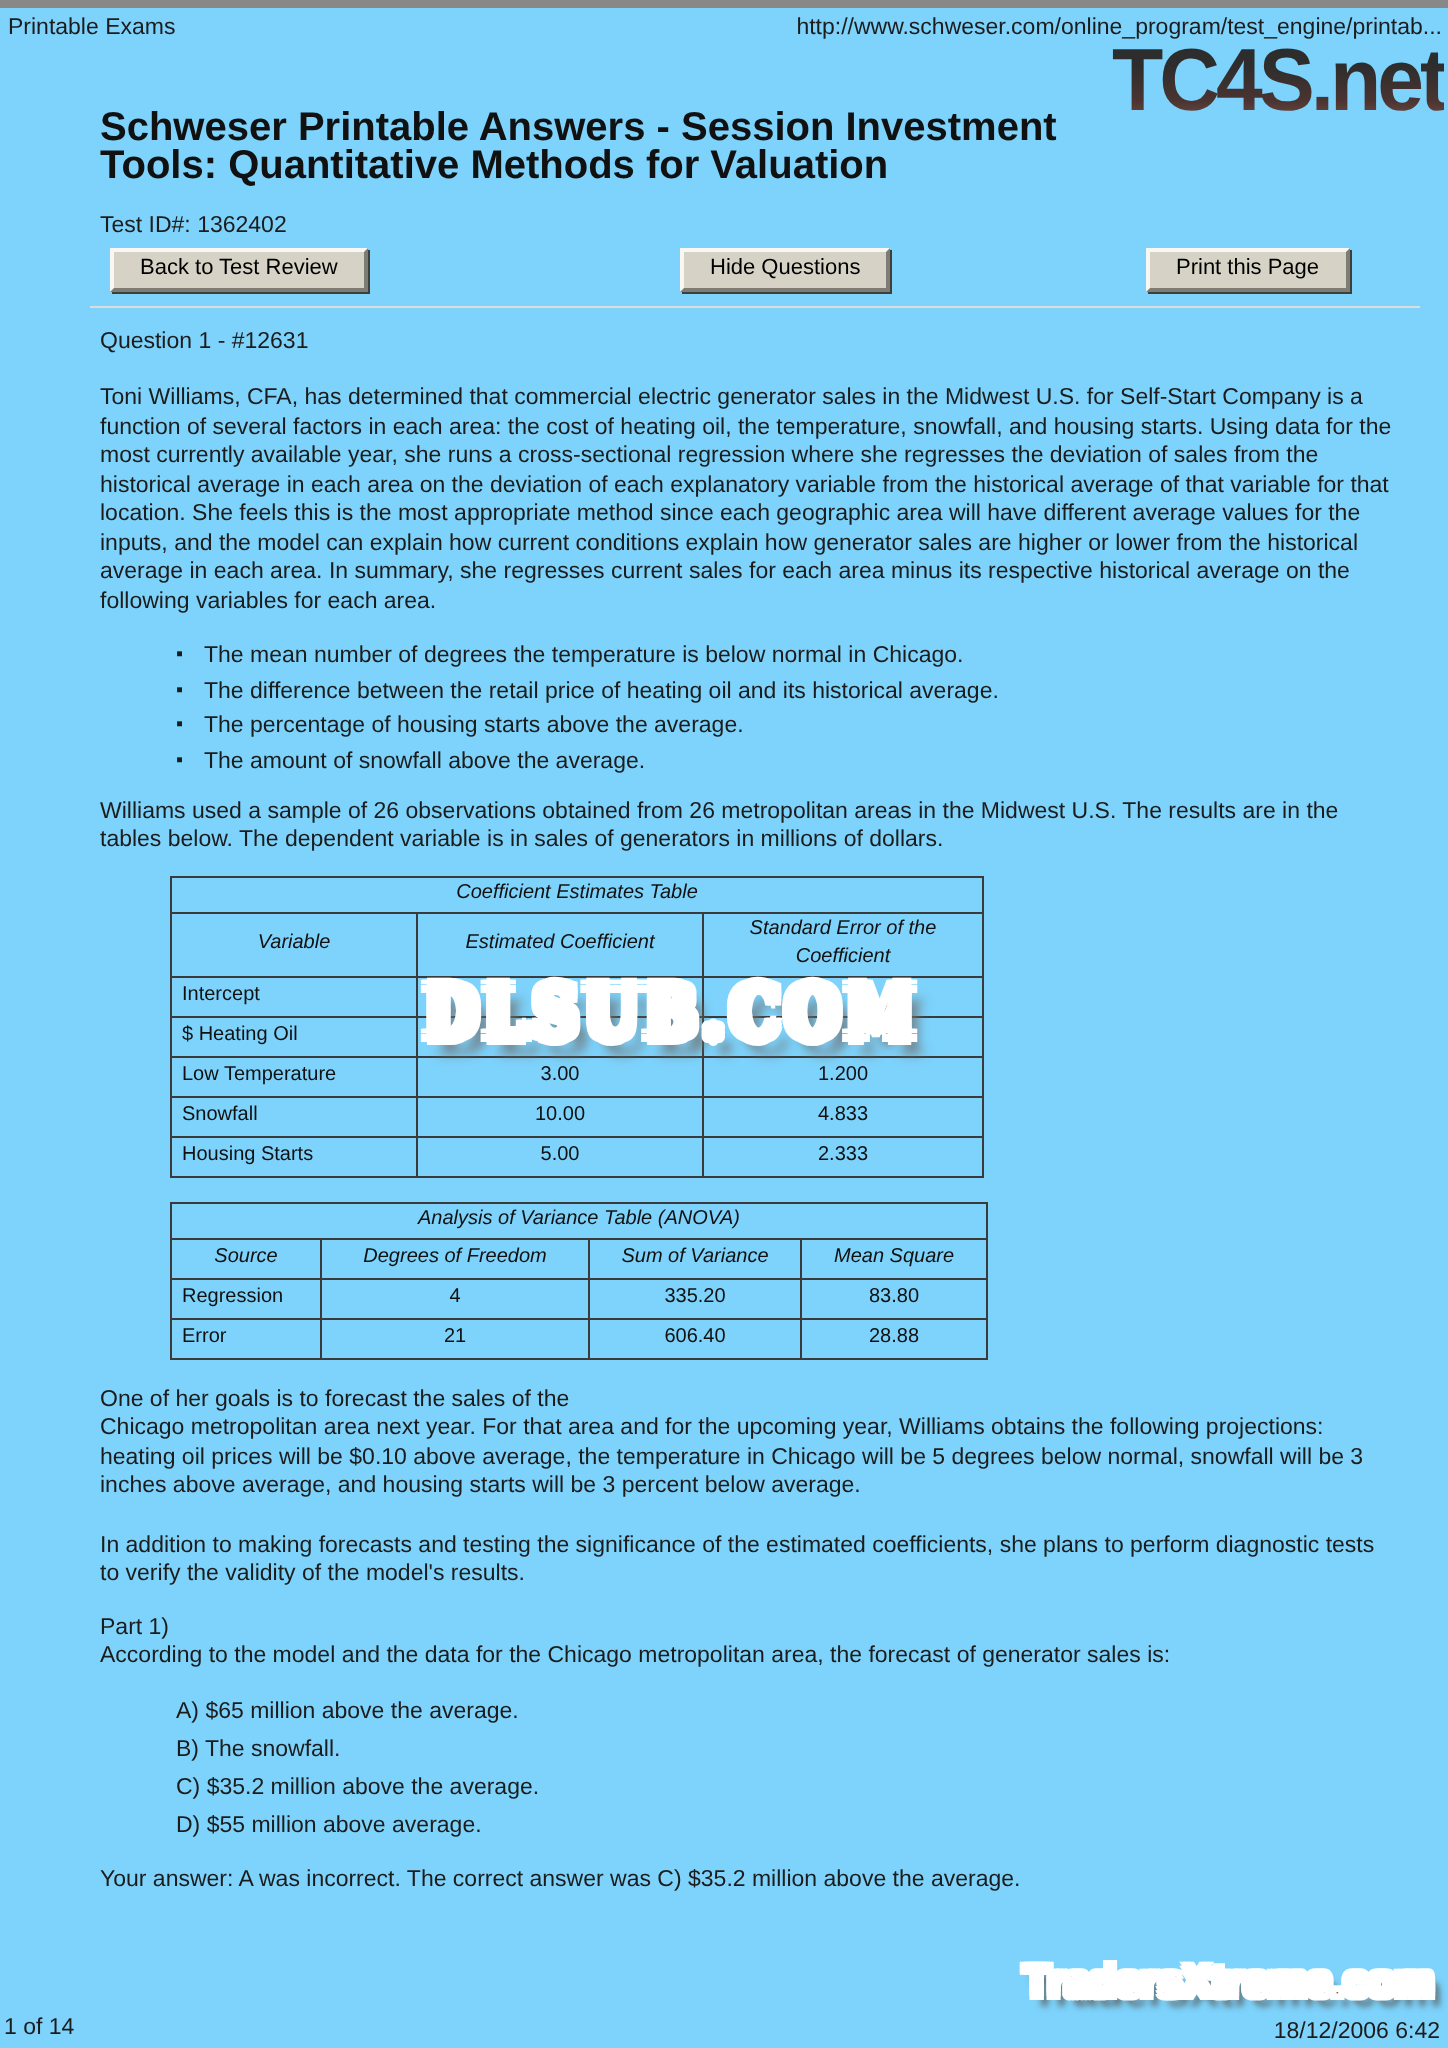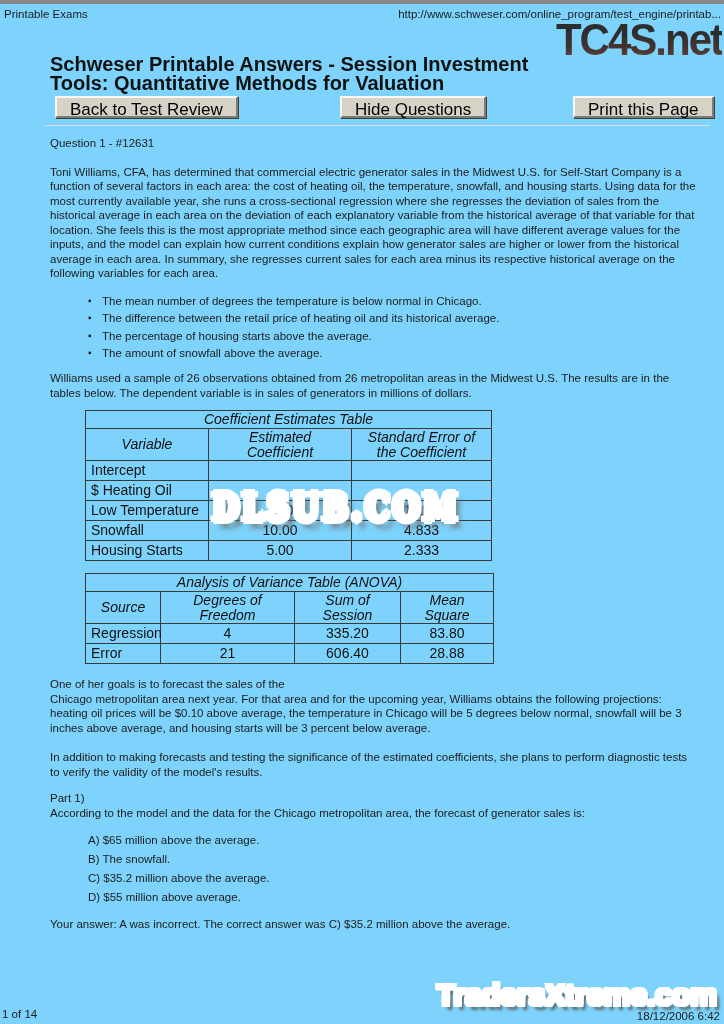--- a/index.html
+++ b/index.html
@@ -34,39 +34,39 @@
     -webkit-background-clip:text; background-clip:text; color:transparent;
     text-shadow:
       -3px 0 0 #fff, 3px 0 0 #fff, 0 -3px 0 #fff, 0 3px 0 #fff,
       -2px -2px 0 #fff, 2px -2px 0 #fff, -2px 2px 0 #fff, 2px 2px 0 #fff,
       -3px 2px 0 #fff, 3px 2px 0 #fff, -3px -2px 0 #fff, 3px -2px 0 #fff,
       6px 7px 5px rgba(110,110,110,0.85);
   }
   .wm-traders {
     position:absolute; right:7px; top:974px; z-index:5;
     font-family:"Liberation Sans", sans-serif; font-weight:bold;
-    font-size:30px; letter-spacing:0px; white-space:nowrap;
+    font-size:22px; letter-spacing:0px; white-space:nowrap;
     background:linear-gradient(180deg,#d98086 10%,#c05a62 55%,#a94650 100%);
     -webkit-background-clip:text; background-clip:text; color:transparent;
     text-shadow:
       -2px 0 0 #fff, 2px 0 0 #fff, 0 -2px 0 #fff, 0 2px 0 #fff,
       -2px -2px 0 #fff, 2px -2px 0 #fff, -2px 2px 0 #fff, 2px 2px 0 #fff,
       4px 5px 3px rgba(90,90,90,0.9);
   }
 
   
   .content { position:absolute; left:50px; top:51px; width:648px; font-size:11.5px; line-height:14.5px; }
   .page-title { font-size:20px; line-height:19px; font-weight:bold; width:540px; color:#111; }
   .test-id { margin-top:13px; }
 
   .toolbar { position:relative; margin-top:3px; height:23px; }
   .btn {
     position:absolute; top:0; height:22px;
     background:#d6d2c6; color:#000;
-    font-family:"Liberation Sans", sans-serif; font-size:17px;
+    font-family:"Liberation Sans", sans-serif; font-size:11px;
     padding:2px 13px 3px 13px; white-space:nowrap;
     border-top:2px solid #f8f7f3; border-left:2px solid #f8f7f3;
     border-right:2px solid #7e7d75; border-bottom:2px solid #7e7d75;
     box-shadow:1px 1px 0 #3f3e39; cursor:pointer;
   }
   .btn-back  { left:5px; }
   .btn-hide  { left:290px; }
   .btn-print { left:523px; }
 
   .rule { margin:6px 0 0 -5px; width:665px; border:0; border-top:1px solid #dcdcdc; height:0; }
@@ -74,21 +74,21 @@
   .q-heading { margin-top:10px; }
   .para { margin-top:14px; }
   .pre  { white-space:pre-line; }
 
   ul.bullets { margin:12px 0 0 40px; list-style:none; }
   ul.bullets li { margin-bottom:1.5px; line-height:16px; padding-left:12px; position:relative; }
   ul.bullets li::before { content:"▪"; position:absolute; left:-2px; top:0; font-size:10px; }
 
   
   .tbl-wrap { margin-left:35px; }
-  table.data { border-collapse:collapse; table-layout:fixed; font-size:14px; color:#111; }
+  table.data { border-collapse:collapse; table-layout:fixed; font-size:10px; color:#111; }
   table.data td, table.data th { border:1.5px solid #3a3a3a; padding:1px 5px; height:20px; }
   table.data .tbl-title { font-style:italic; text-align:center; font-weight:normal; height:18px; }
   table.data th.colhead { font-style:italic; text-align:center; font-weight:normal; }
   table.data td.c { text-align:center; }
   table.data td.l { text-align:left; }
   .coef-tbl { width:406px; margin-top:10px; }
   .coef-tbl col.c1 { width:123px; } .coef-tbl col.c2 { width:143px; } .coef-tbl col.c3 { width:140px; }
   .anova-tbl { width:408px; margin-top:12px; }
   .anova-tbl col.c1 { width:75px; } .anova-tbl col.c2 { width:134px; }
   .anova-tbl col.c3 { width:106px; } .anova-tbl col.c4 { width:93px; }
@@ -103,20 +103,21 @@
 <div class="page">
 
   <div class="meta hdr-left">Printable Exams</div>
   <div class="meta hdr-right">http://www.schweser.com/online_program/test_engine/printab...</div>
   <div class="wm-tc4s">TC4S.net</div>
 
   <div class="content">
 
     <div class="page-title">Schweser Printable Answers - Session Investment Tools: Quantitative Methods for Valuation</div>
 
+    <div class="test-id">Test ID#: 1362402</div>
 
     <div class="toolbar">
       <button class="btn btn-back">Back to Test Review</button>
       <button class="btn btn-hide">Hide Questions</button>
       <button class="btn btn-print">Print this Page</button>
     </div>
 
     <hr class="rule">
 
     <div class="q-heading">Question 1 - #12631</div>
@@ -185,21 +186,21 @@
             <col class="c3">
             <col class="c4">
           </colgroup>
         <tbody>
             <tr>
           <th class="tbl-title" colspan="4">Analysis of Variance Table (ANOVA)</th>
         </tr>
         <tr>
           <th class="colhead">Source</th>
           <th class="colhead">Degrees of Freedom</th>
-          <th class="colhead">Sum of Session</th>
+          <th class="colhead">Sum of Variance</th>
           <th class="colhead">Mean Square</th>
         </tr>
         <tr>
           <td class="l">Regression</td>
           <td class="c">4</td>
           <td class="c">335.20</td>
           <td class="c">83.80</td>
         </tr>
         <tr>
           <td class="l">Error</td>

